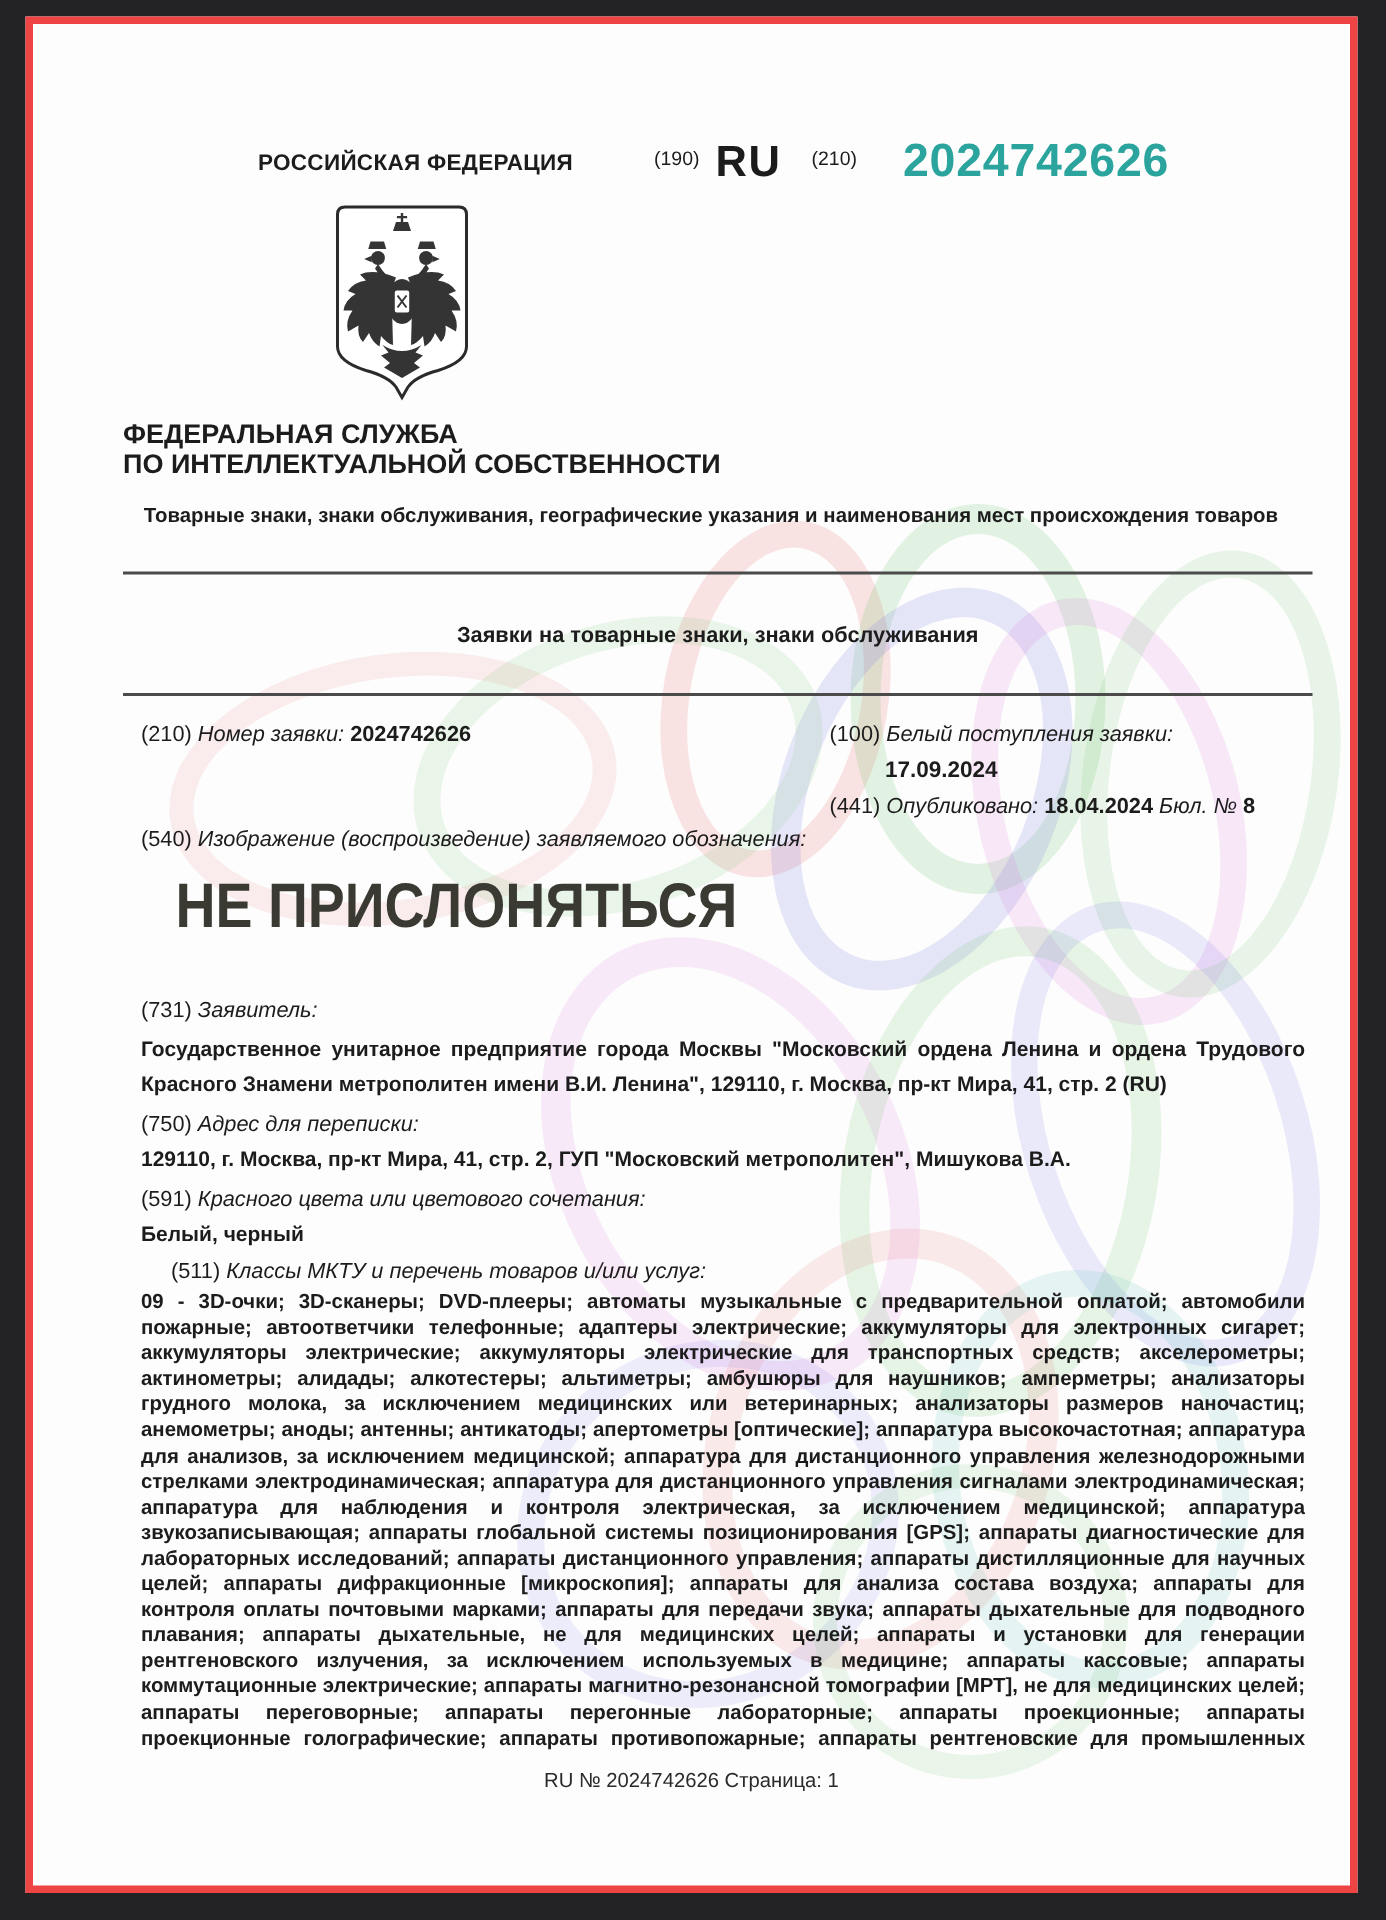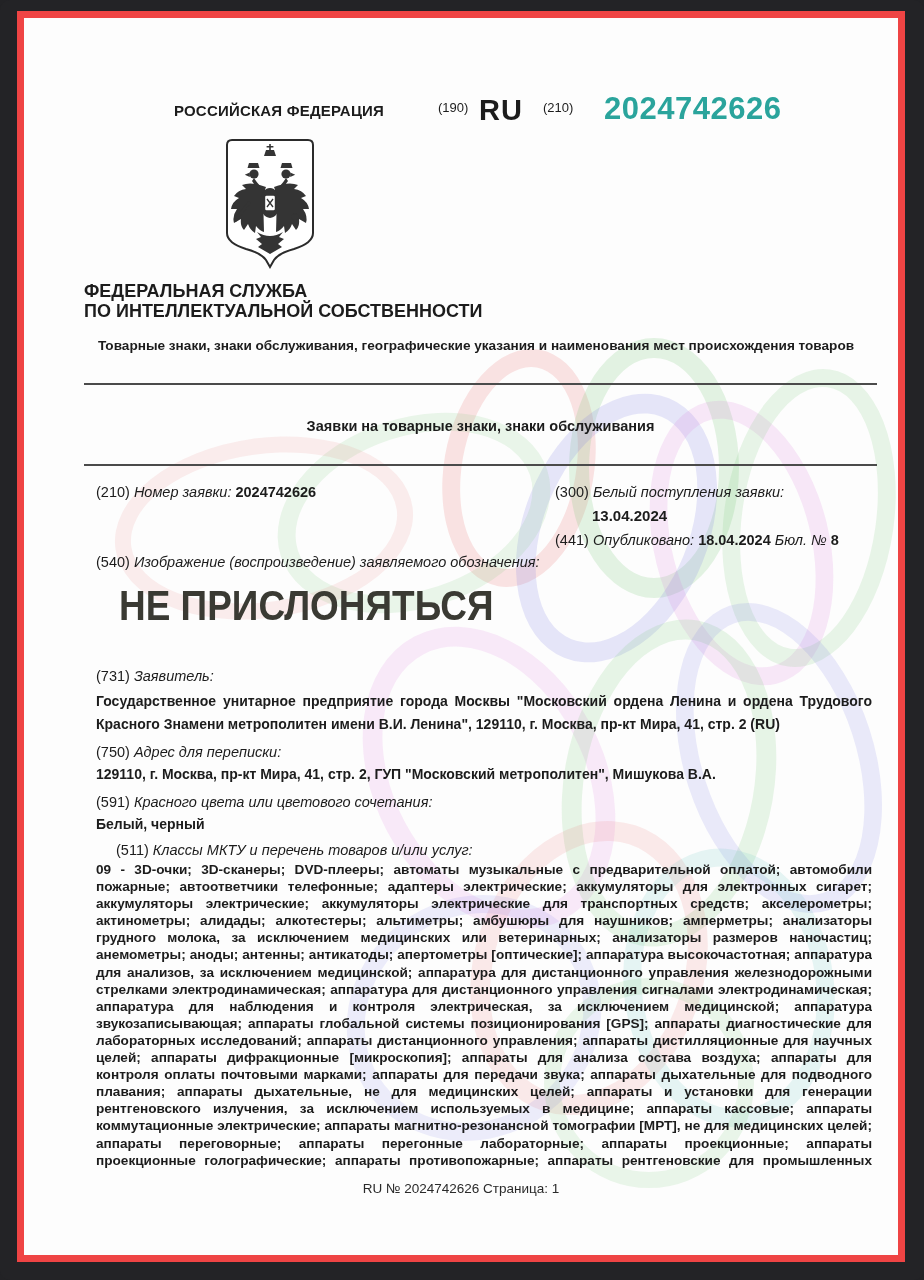--- a/index.html
+++ b/index.html
@@ -6,21 +6,21 @@
   html,body { width:924px; height:1280px; }
   body {
     background:#222225;
     font-family:"Liberation Sans", sans-serif;
     position:relative;
     overflow:hidden;
   }
   .canvas { position:absolute; inset:0; background:#232326; border-radius:10px; }
   .page {
     position:absolute; left:17px; top:11px; width:888px; height:1251px;
-    background:#fdfdfd; overflow:hidden; border:7px solid #ef4444;
+    background:#fdfdfd; overflow:hidden; border:5px solid #ef4444;
   }
   
   .wm { position:absolute; border-radius:50%; pointer-events:none; }
   
   .abs { position:absolute; color:#1c1c1c; }
   .code { font-style:normal; }
   .lbl  { font-style:italic; }
   .val  { font-weight:bold; }
   .h-country { left:150px; top:84px; font-weight:bold; font-size:15px; letter-spacing:.2px; }
   .h-190 { left:414px; top:82px; font-size:13px; }
@@ -124,24 +124,24 @@
     <div class="rule rule2"></div>
 
     <div class="abs f210 f-line">
       <span class="code">(210)</span>
       <span class="lbl">Номер заявки:</span>
       <span class="val">2024742626</span>
     </div>
 
     <div class="abs rcol">
       <div>
-        <span class="code">(300)</span>
+        <span class="code">(100)</span>
         <span class="lbl">Белый поступления заявки:</span>
       </div>
-      <div class="val date-val">13.04.2024</div>
+      <div class="val date-val">17.09.2024</div>
       <div>
         <span class="code">(441)</span>
         <span class="lbl">Опубликовано:</span>
         <span class="val">18.04.2024</span>
         <span class="lbl">Бюл. №</span>
         <span class="val">8</span>
       </div>
     </div>
 
     <div class="abs f540 f-line">

